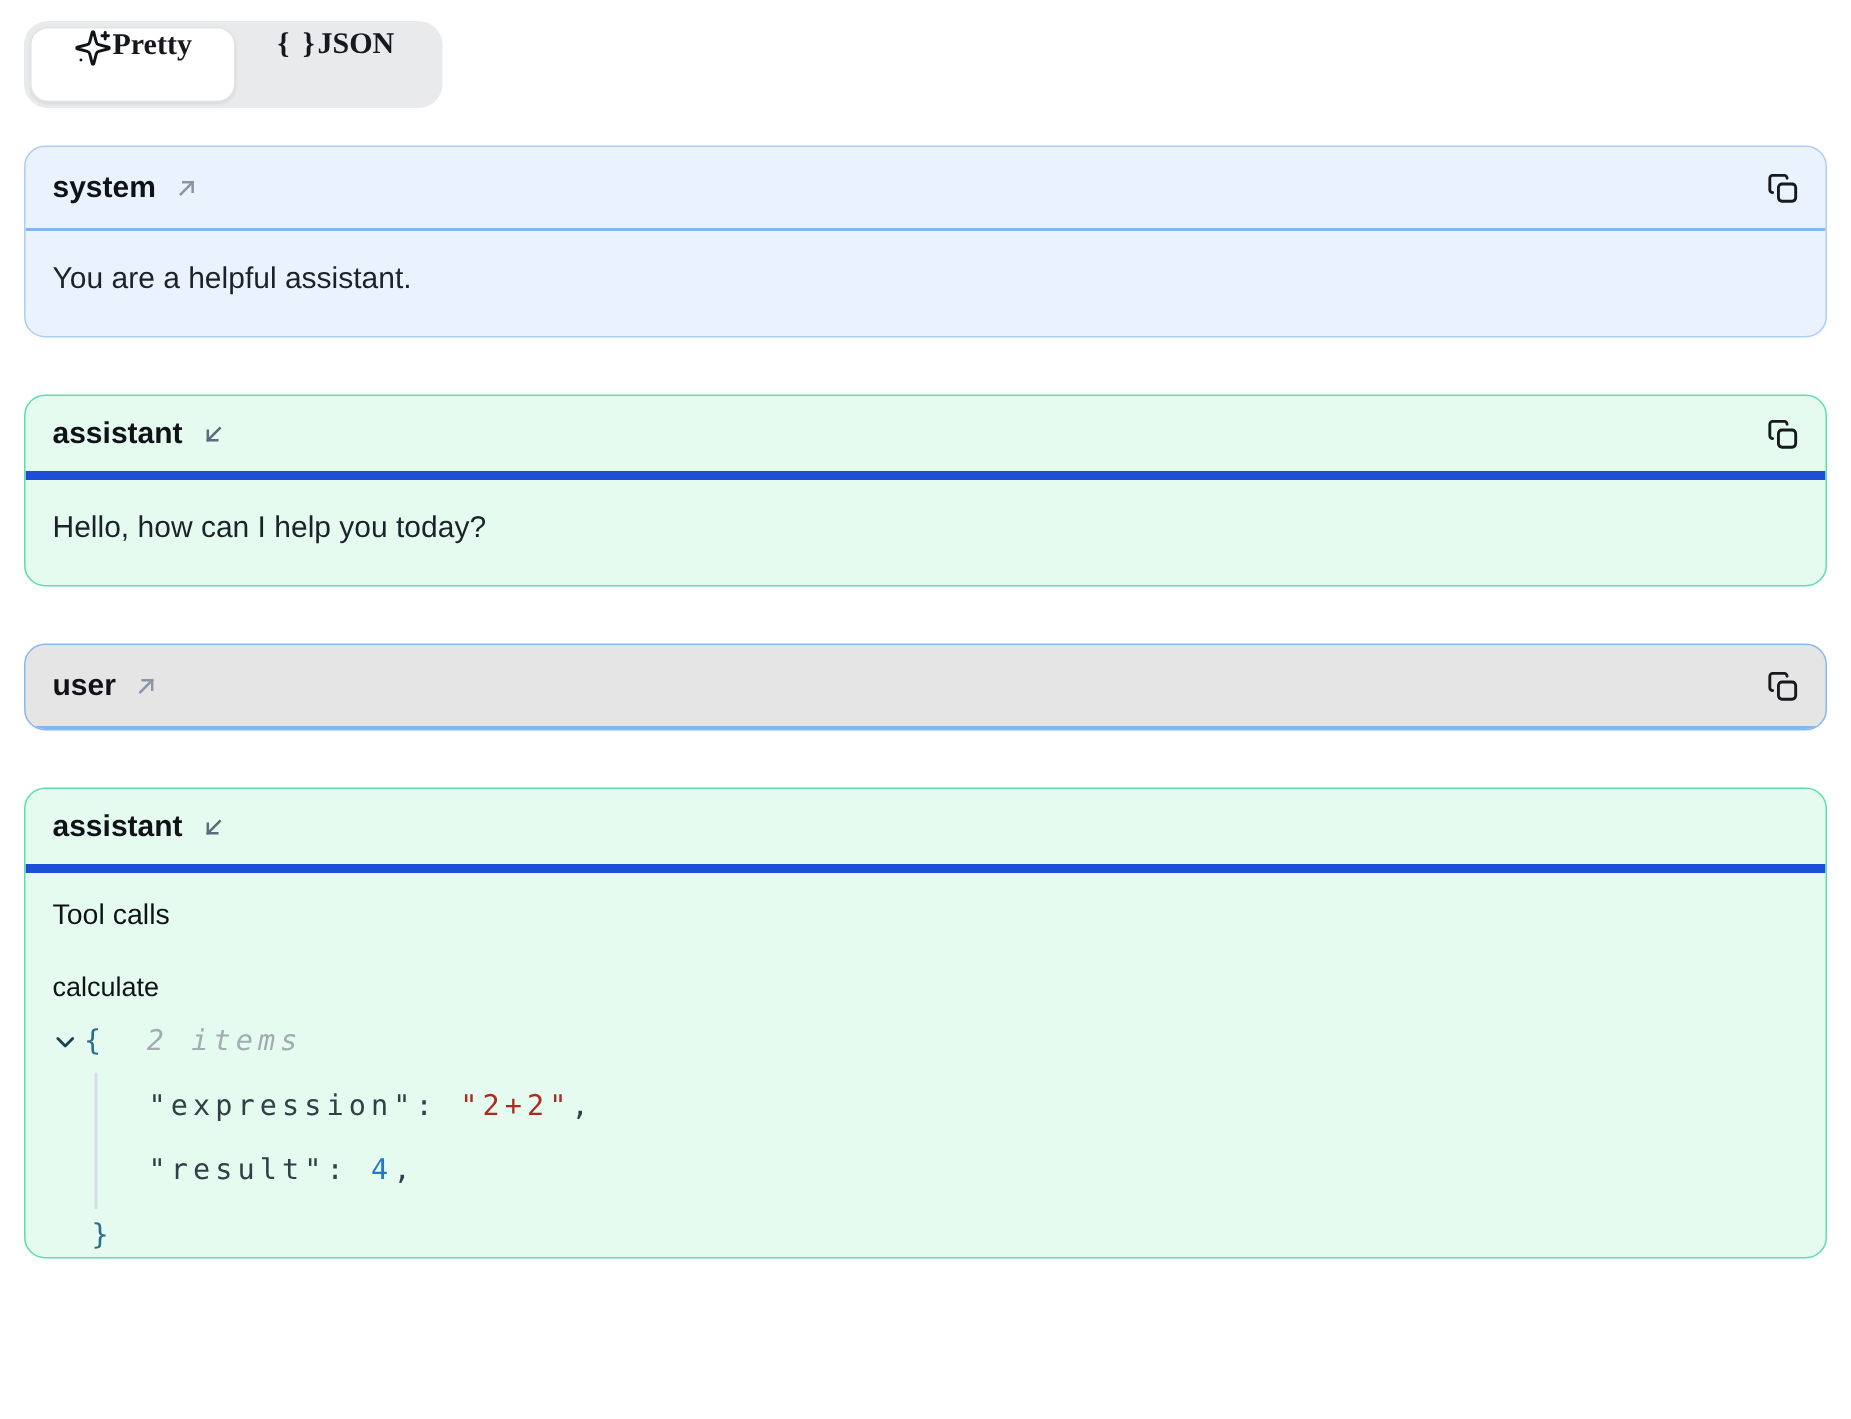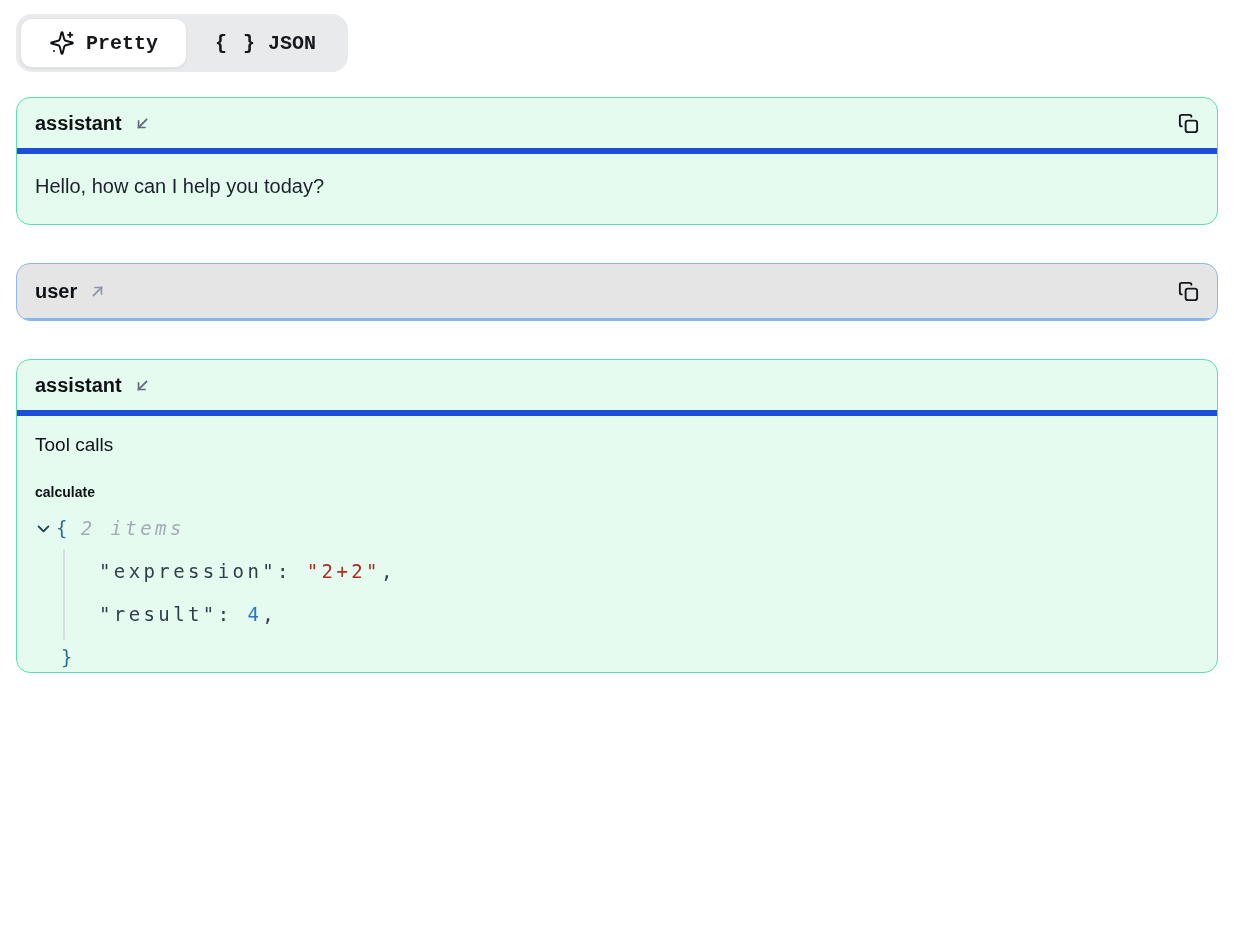--- a/index.html
+++ b/index.html
@@ -12,23 +12,23 @@
   }
   .page { padding: 14px 16px 16px 16px; }
 
   
   .segmented {
     display: inline-flex; align-items: center;
     background: #e9eaec; border-radius: 16px;
     padding: 4px; height: 58px; margin-bottom: 25px;
   }
   .seg-tab {
-    display: inline-flex; align-items: center; gap: 11px;
+    display: inline-flex; align-items: flex-start; 
     border: none; background: transparent; cursor: pointer;
-    font-family: Liberation Mono, monospace; font-size: 20px; font-weight: 600; color: #16181c;
+    font-family: Liberation Serif, serif; font-size: 20px; font-weight: 600; color: #16181c;
     height: 50px; padding: 0 28px; border-radius: 12px; white-space: nowrap;
   }
   .seg-tab.active {
     background: #ffffff;
     border: 1px solid #e3e4e6;
     box-shadow: 0 1px 2px rgba(0,0,0,0.07);
   }
   .seg-tab .braces-glyph { font-weight: 600; letter-spacing: 2px; }
   .seg-tab svg { display: block; }
 
@@ -60,35 +60,35 @@
     color: #17191c; display: flex; align-items: center;
   }
   .copy-btn svg { display: block; }
 
   .card-body { padding: 20px 18px 26px 18px; font-size: 20px; color: #1c2229; }
   .body-text { margin: 0; line-height: 24px; }
 
   
   .card-body.tool-body { padding: 18px 18px 3px 18px; }
   .tool-calls-label { font-size: 19px; font-weight: 500; color: #0f1317; margin: 0 0 25px 0; line-height: 22px; }
-  .tool-name { font-size: 14px; font-weight: 700; color: #0f1317; margin: 0 0 13px 0; line-height: 22px; }
+  .tool-name { font-size: 18px; font-weight: 400; color: #0f1317; margin: 0 0 13px 0; line-height: 22px; }
 
   
   .json-tree {
     position: relative;
     font-family: "DejaVu Sans Mono", "Liberation Mono", monospace;
     font-size: 19px; letter-spacing: 3.4px; color: #333f48;
   }
   .json-line { display: flex; align-items: center; height: 24px; margin-bottom: 19px; }
   .json-line span { white-space: pre; }
   .json-line.entry { padding-left: 64px; }
   .json-line.close { padding-left: 26px; margin-bottom: 0; }
   .chevron { margin-right: 4px; color: #1d3d55; cursor: pointer; flex: 0 0 auto; }
   .brace { color: #2a6f8e; }
-  .items-count { color: #a3abb3; font-style: italic; margin-left: 10px; }
+  .items-count { color: #a3abb3; font-style: italic; margin-left: 27px; }
   .json-key { color: #333f48; }
   .json-colon { color: #333f48; }
   .json-string { color: #ad2b21; }
   .json-number { color: #2777c2; }
   .json-comma { color: #333f48; }
   .indent-guide {
     position: absolute; left: 28px; top: 33px; width: 2px; height: 91px;
     background: #d9dee2; border-radius: 1px;
   }
 </style>
@@ -108,20 +108,40 @@
       </svg>
       <span>Pretty</span>
     </button>
     <button class="seg-tab">
       <span class="braces-glyph">{ }</span>
       <span>JSON</span>
     </button>
   </div>
 
   
+  <section class="card role-system">
+    <header class="card-header">
+      <div class="role-wrap">
+        <span class="role-name">system</span>
+        <svg class="dir-icon out" width="19" height="19" viewBox="0 0 24 24" fill="none" stroke="currentColor" stroke-width="2.1" stroke-linecap="square">
+          <path d="M7 17 L17 7"></path>
+            <path d="M9 7 H17 V15"></path>
+        </svg>
+      </div>
+      <button class="copy-btn">
+        <svg width="23" height="23" viewBox="0 0 24 24" fill="none" stroke="currentColor" stroke-width="2" stroke-linecap="round" stroke-linejoin="round">
+          <rect x="9" y="9" width="12" height="12" rx="2.5"></rect>
+          <path d="M5 15c-1.1 0-2-.9-2-2V5c0-1.1.9-2 2-2h8c1.1 0 2 .9 2 2"></path>
+        </svg>
+      </button>
+    </header>
+    <div class="card-body">
+      <p class="body-text">You are a helpful assistant.</p>
+    </div>
+  </section>
 
   
   <section class="card role-assistant">
     <header class="card-header">
       <div class="role-wrap">
         <span class="role-name">assistant</span>
         <svg class="dir-icon in" width="19" height="19" viewBox="0 0 24 24" fill="none" stroke="currentColor" stroke-width="2.1" stroke-linecap="square">
           <path d="M17 7 L7 17"></path>
             <path d="M7 9 V17 H15"></path>
         </svg>

